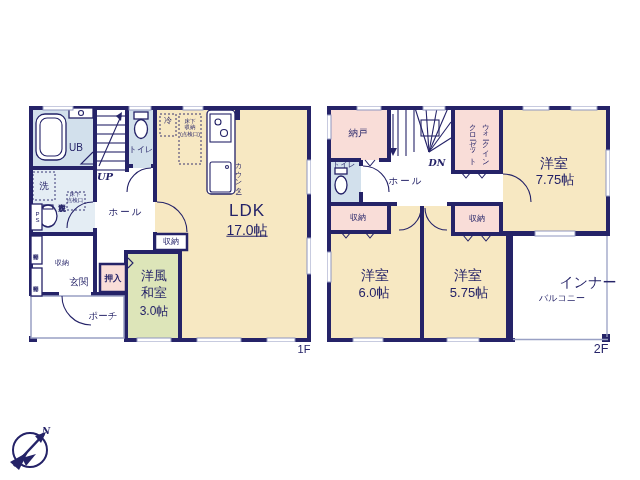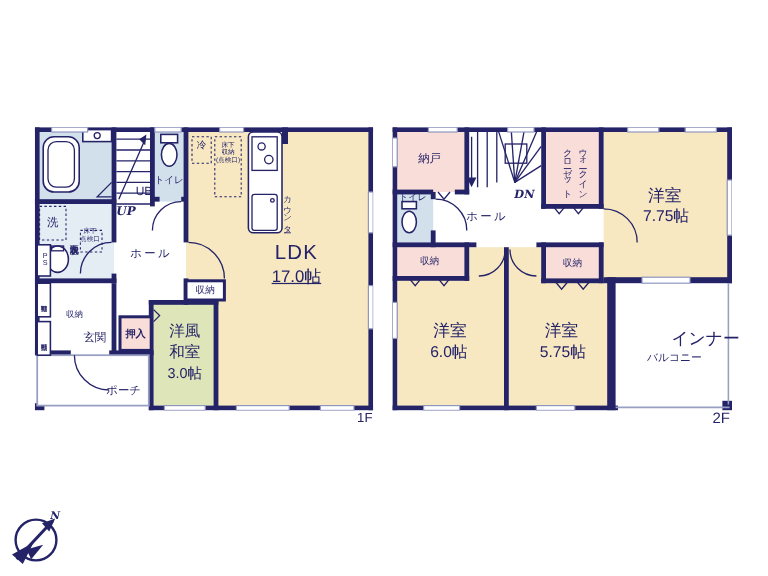--- a/index.html
+++ b/index.html
@@ -231,21 +231,21 @@
       <rect class="win" x="244" y="0" width="26" height="4"></rect>
       <rect class="win" x="279" y="44" width="4" height="46"></rect>
       <rect class="win" x="0" y="9" width="4" height="24"></rect>
       <rect class="win" x="0" y="146" width="4" height="30"></rect>
       <rect class="win" x="26" y="232" width="30" height="4"></rect>
       <rect class="win" x="120" y="232" width="32" height="4"></rect>
       <rect class="win" x="208" y="125" width="40" height="5"></rect>
     </g>
   </svg>
 
-  <div class="lbl" style="left:76px;top:160px;font-size:10px;margin-left:44px;">UB</div>
+  <div class="lbl" style="left:76px;top:148px;font-size:10px;">UB</div>
   <div class="lbl" style="left:141px;top:150px;font-size:8px;">トイレ</div>
   <div class="lbl serif" style="left:105px;top:177px;font-size:10px;">UP</div>
   <div class="lbl" style="left:44px;top:186px;font-size:9.5px;">洗</div>
   <div class="lbl v" style="left:61px;top:198px;font-size:7.5px;letter-spacing:0;">洗面脱衣室</div>
   <div class="lbl multi" style="left:75px;top:197px;font-size:5.5px;">
     <span>床下</span>
       <span>点検口</span>
   </div>
   <div class="lbl v" style="left:37px;top:217px;font-size:6px;letter-spacing:0;">PS</div>
   <div class="lbl" style="left:126px;top:212px;font-size:9.5px;letter-spacing:2px;">ホール</div>
@@ -260,21 +260,21 @@
   <div class="lbl" style="left:247px;top:230px;font-size:14px;text-decoration:underline;">17.0帖</div>
   <div class="lbl" style="left:171px;top:242px;font-size:8px;">収納</div>
   <div class="lbl v" style="left:36px;top:250px;font-size:5.5px;letter-spacing:0;">可動棚</div>
   <div class="lbl v" style="left:36px;top:282px;font-size:5.5px;letter-spacing:0;">可動棚</div>
   <div class="lbl" style="left:62px;top:263px;font-size:7px;">収納</div>
   <div class="lbl" style="left:79px;top:282px;font-size:9.5px;">玄関</div>
   <div class="lbl" style="left:113px;top:278px;font-size:8.5px;font-weight:bold;">押入</div>
   <div class="lbl" style="left:154px;top:276px;font-size:13px;">洋風</div>
   <div class="lbl" style="left:154px;top:293px;font-size:13px;">和室</div>
   <div class="lbl" style="left:154px;top:311px;font-size:12px;">3.0帖</div>
-  <div class="lbl" style="left:103px;top:326px;font-size:9.5px;">ポーチ</div>
+  <div class="lbl" style="left:103px;top:316px;font-size:9.5px;">ポーチ</div>
   <div class="lbl" style="left:304px;top:349px;font-size:11px;">1F</div>
 
   <div class="lbl" style="left:358px;top:133px;font-size:9.5px;">納戸</div>
   <div class="lbl serif" style="left:437px;top:163px;font-size:9.5px;">DN</div>
   <div class="lbl v" style="left:485px;top:140px;font-size:7.5px;letter-spacing:0;">ウォークイン</div>
   <div class="lbl v" style="left:472px;top:140px;font-size:7.5px;letter-spacing:0;">クローゼット</div>
   <div class="lbl" style="left:344px;top:165px;font-size:7.5px;">トイレ</div>
   <div class="lbl" style="left:406px;top:181px;font-size:9.5px;letter-spacing:2px;">ホール</div>
   <div class="lbl" style="left:358px;top:218px;font-size:8px;">収納</div>
   <div class="lbl" style="left:477px;top:219px;font-size:8px;">収納</div>

